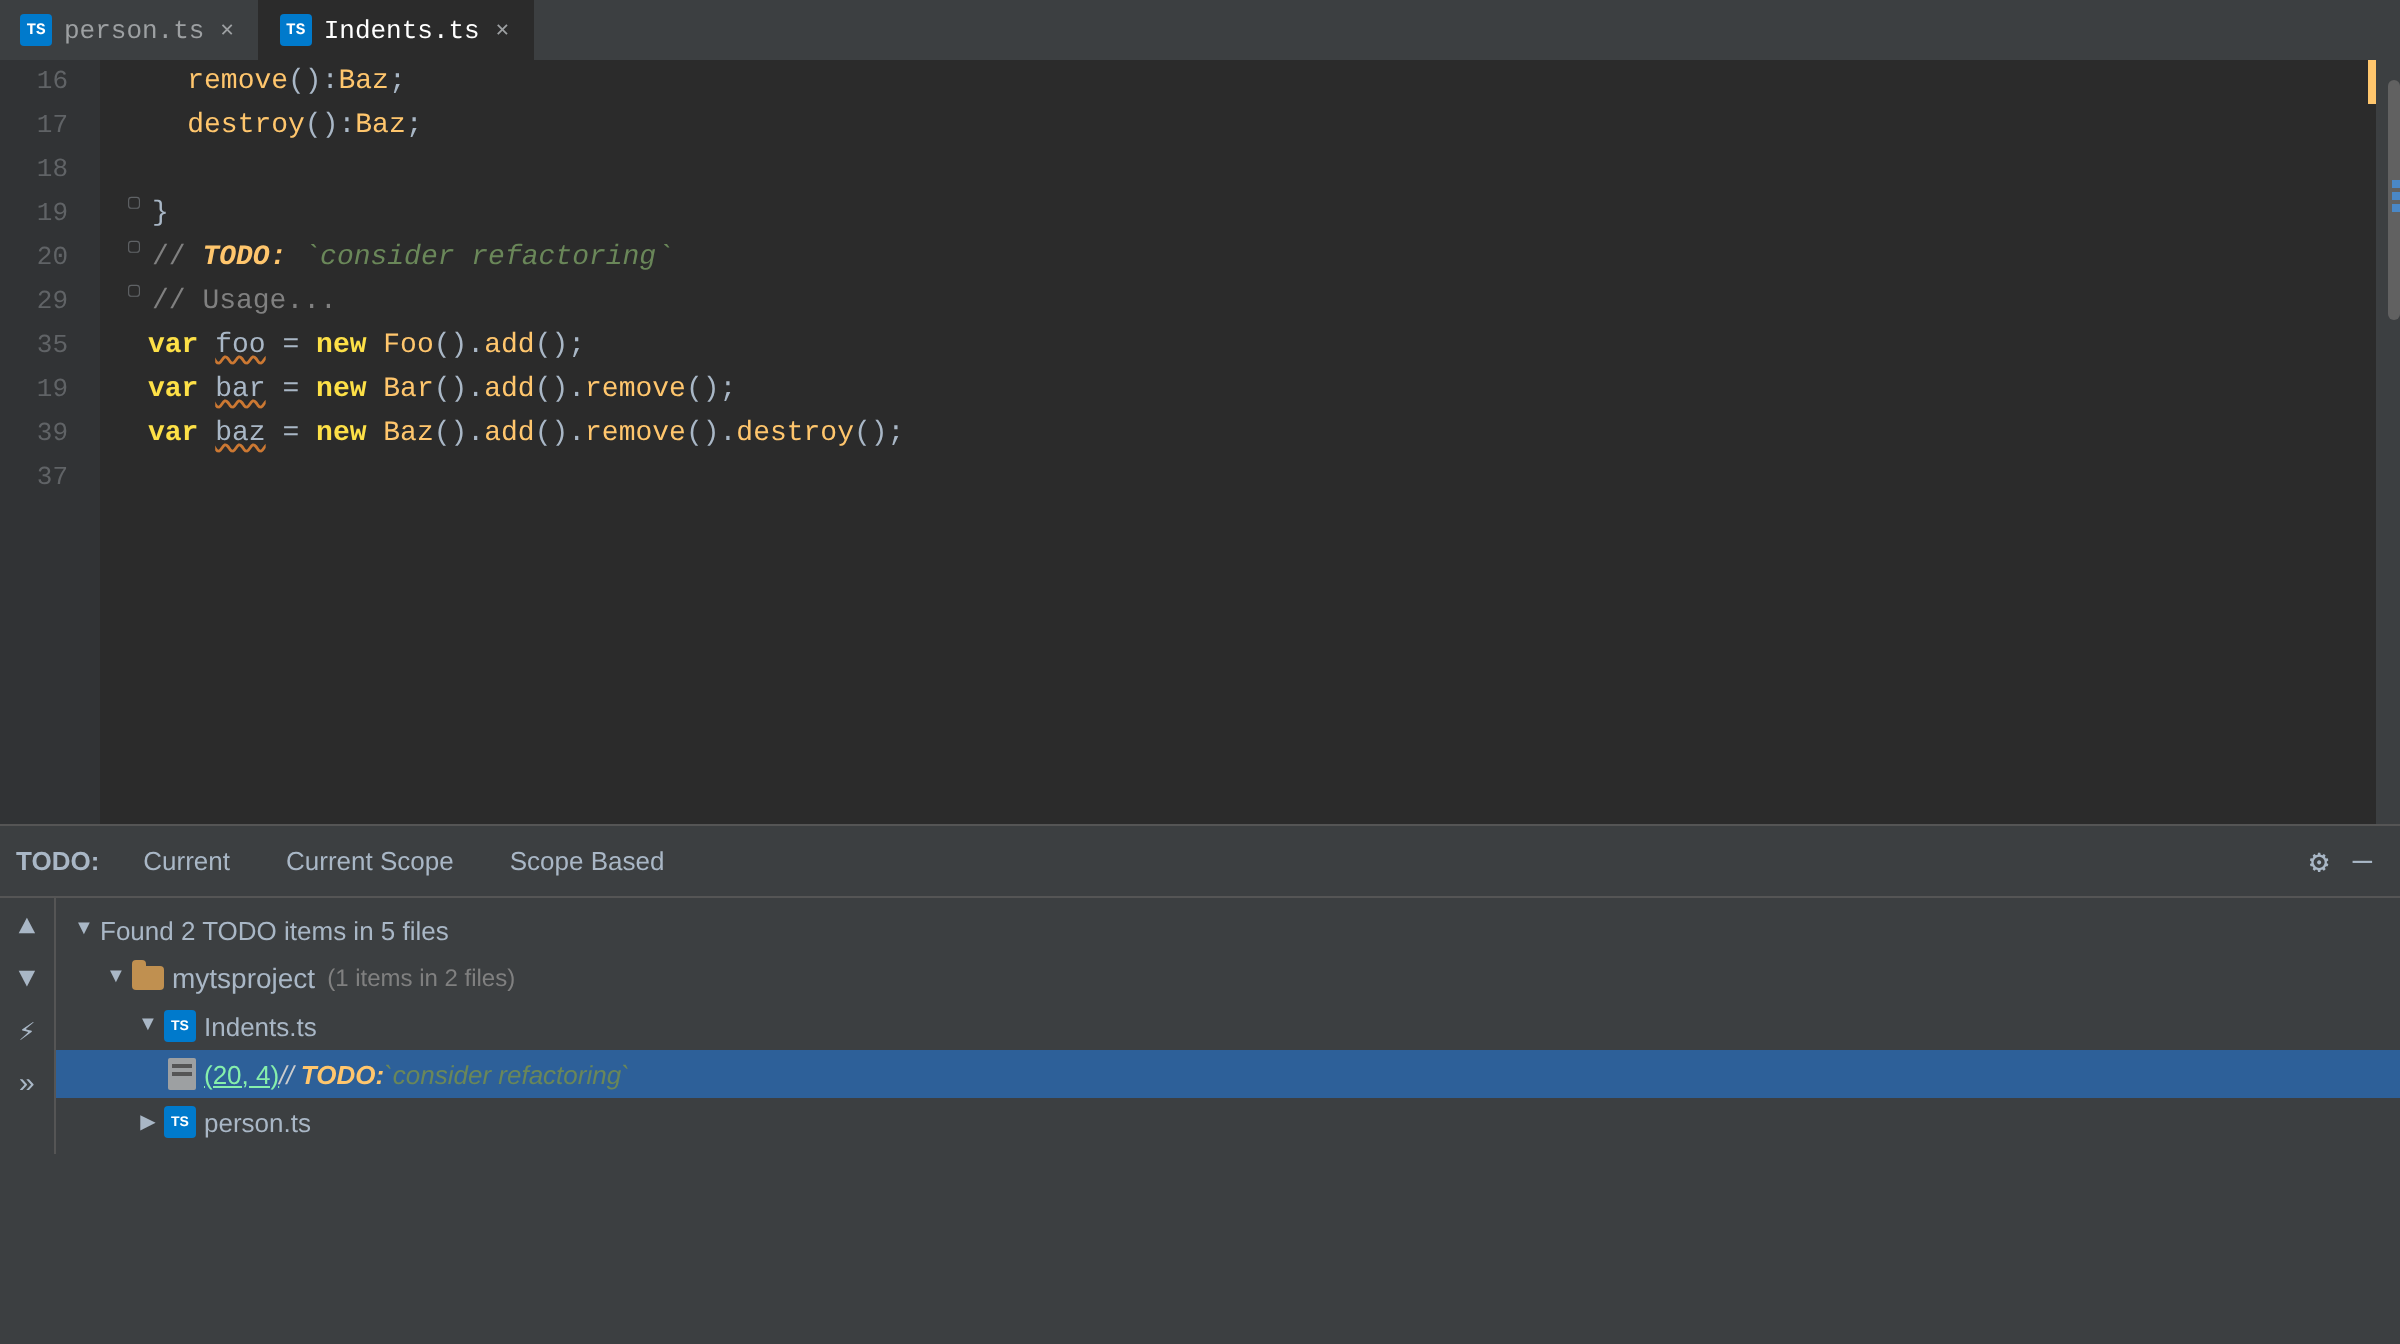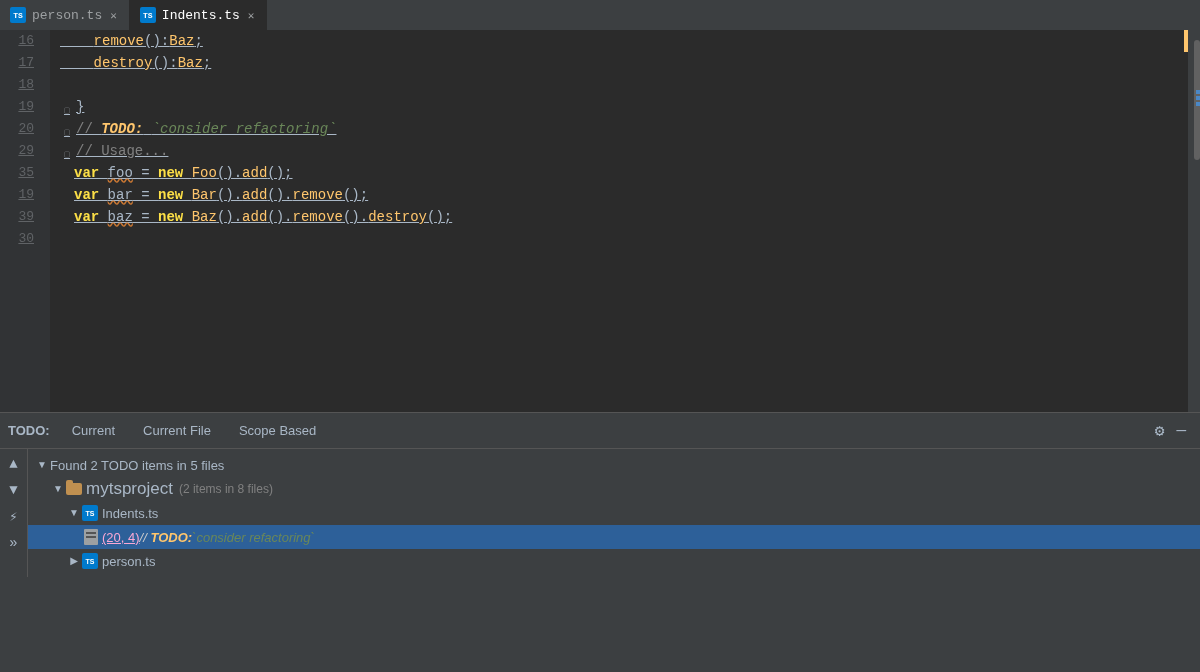--- a/index.html
+++ b/index.html
@@ -72,21 +72,20 @@
       width: 50px;
       background: #313335;
       color: #606366;
       font-size: 13px;
       line-height: 22px;
       padding: 0 8px 0 0;
       text-align: right;
       flex-shrink: 0;
       padding-top: 0;
       user-select: none;
-      text-decoration: underline;
     }
     .line-numbers div {
       height: 22px;
       display: flex;
       align-items: center;
       justify-content: flex-end;
       padding-right: 8px;
     }
 
     .code-content {
@@ -94,22 +93,21 @@
       padding-left: 10px;
       overflow: hidden;
       position: relative;
     }
 
     .code-line {
       height: 22px;
       line-height: 22px;
       white-space: pre;
       display: flex;
-      align-items: flex-end;
-      text-decoration: underline;
+      align-items: flex-start;
     }
 
     
     .fold-icon {
       display: inline-block;
       width: 14px;
       height: 14px;
       color: #606366;
       font-size: 10px;
       text-align: center;
@@ -348,21 +346,21 @@
   <div class="line-numbers">
     <div>16</div>
     <div>17</div>
     <div>18</div>
     <div>19</div>
     <div>20</div>
     <div>29</div>
     <div>35</div>
     <div>19</div>
     <div>39</div>
-    <div>30</div>
+    <div>37</div>
   </div>
 
   <div class="code-content">
 
     <div class="code-line">
       <span style="color:#a9b7c6">    </span><span class="method">remove</span><span class="punct">():</span><span class="fn">Baz</span><span class="punct">;</span>
     </div>
 
     <div class="code-line">
       <span style="color:#a9b7c6">    </span><span class="method">destroy</span><span class="punct">():</span><span class="fn">Baz</span><span class="punct">;</span>
@@ -405,21 +403,21 @@
     <div class="blue-accent" style="top: 66px;"></div>
     <div class="blue-accent" style="top: 72px;"></div>
   </div>
 </div>
 
 <div class="todo-panel">
 
   <div class="todo-toolbar">
     <span class="todo-label">TODO:</span>
     <div class="todo-tab">Current</div>
-    <div class="todo-tab">Current File</div>
+    <div class="todo-tab">Current Scope</div>
     <div class="todo-tab">Scope Based</div>
     <div class="todo-toolbar-spacer"></div>
     <div class="todo-toolbar-btn">⚙</div>
     <div class="todo-toolbar-btn">—</div>
   </div>
 
   <div class="todo-side">
 
     <div class="todo-side-btns">
       <div class="side-btn">▲</div>
@@ -432,38 +430,38 @@
 
       <div class="tree-row">
         <span class="tree-arrow">▼</span>
         <span>Found 2 TODO items in 5 files</span>
       </div>
 
       <div class="tree-row">
         <span class="tree-indent"></span>
         <span class="tree-arrow">▼</span>
         <span class="tree-folder-icon"></span>
-        <span style="font-family:Arial,sans-serif;font-size:17px;">mytsproject</span>
-        <span style="color:#808080;margin-left:6px;font-size:12px;font-family:Arial,sans-serif;">(2 items in 8 files)</span>
+        <span style="font-family:Arial,sans-serif;font-size:14px;">mytsproject</span>
+        <span style="color:#808080;margin-left:6px;font-size:12px;font-family:Arial,sans-serif;">(1 items in 2 files)</span>
       </div>
 
       <div class="tree-row">
         <span class="tree-indent"></span>
         <span class="tree-indent"></span>
         <span class="tree-arrow">▼</span>
         <span class="tree-file-icon">TS</span>
         <span>Indents.ts</span>
       </div>
 
       <div class="tree-row selected">
         <span class="tree-indent"></span>
         <span class="tree-indent"></span>
         <span class="tree-indent"></span>
         <span class="tree-doc-icon"></span>
-        <span style="color:#f9a8d4;text-decoration:underline;">(20, 4) </span>
+        <span style="color:#86efac;text-decoration:underline;">(20, 4) </span>
         <span style="color:#cccccc;font-style:italic;">//&nbsp;</span>
           <span style="color:#ffc66d;font-style:italic;font-weight:bold;">TODO:</span>
           <span style="color:#cccccc;font-style:italic;"> </span>
           <span style="color:#6a8759;font-style:italic;">`consider refactoring`</span>
       </div>
 
       <div class="tree-row">
         <span class="tree-indent"></span>
         <span class="tree-indent"></span>
         <span class="tree-arrow">▶</span>

